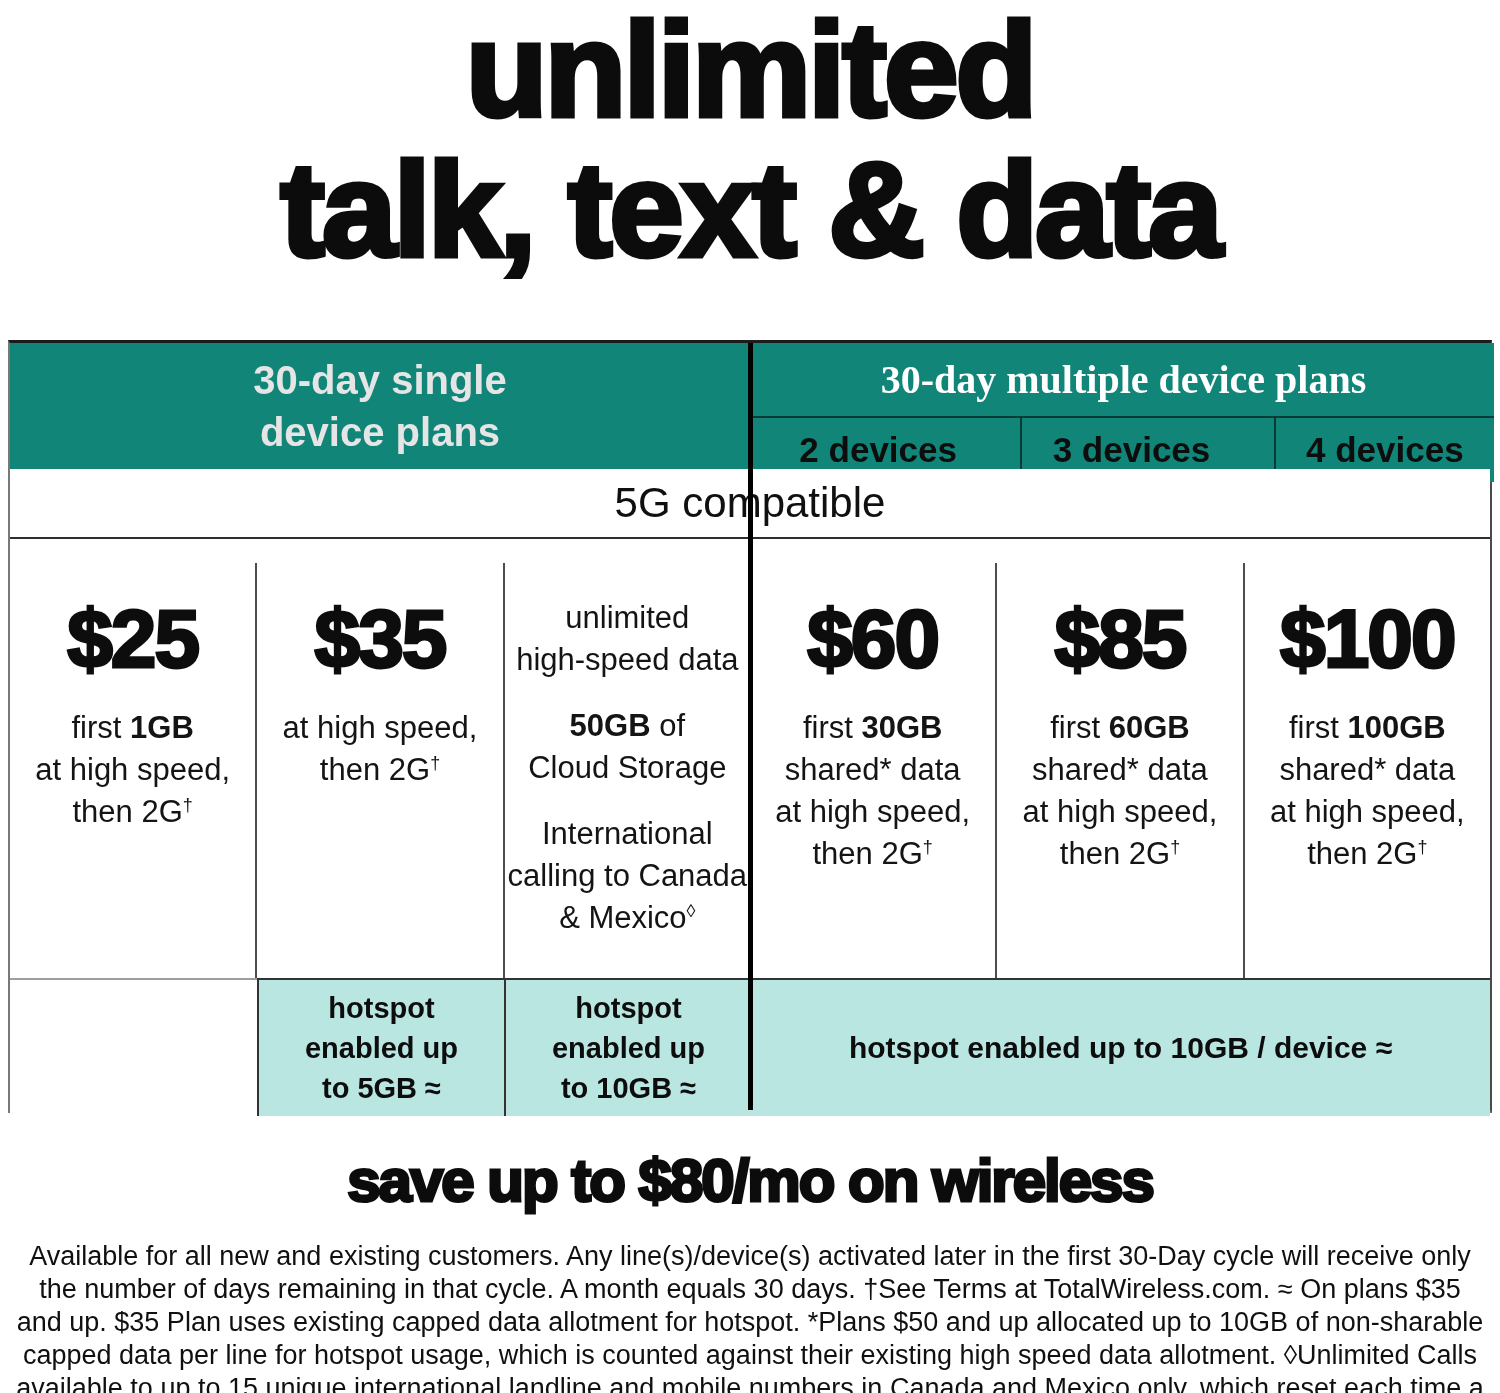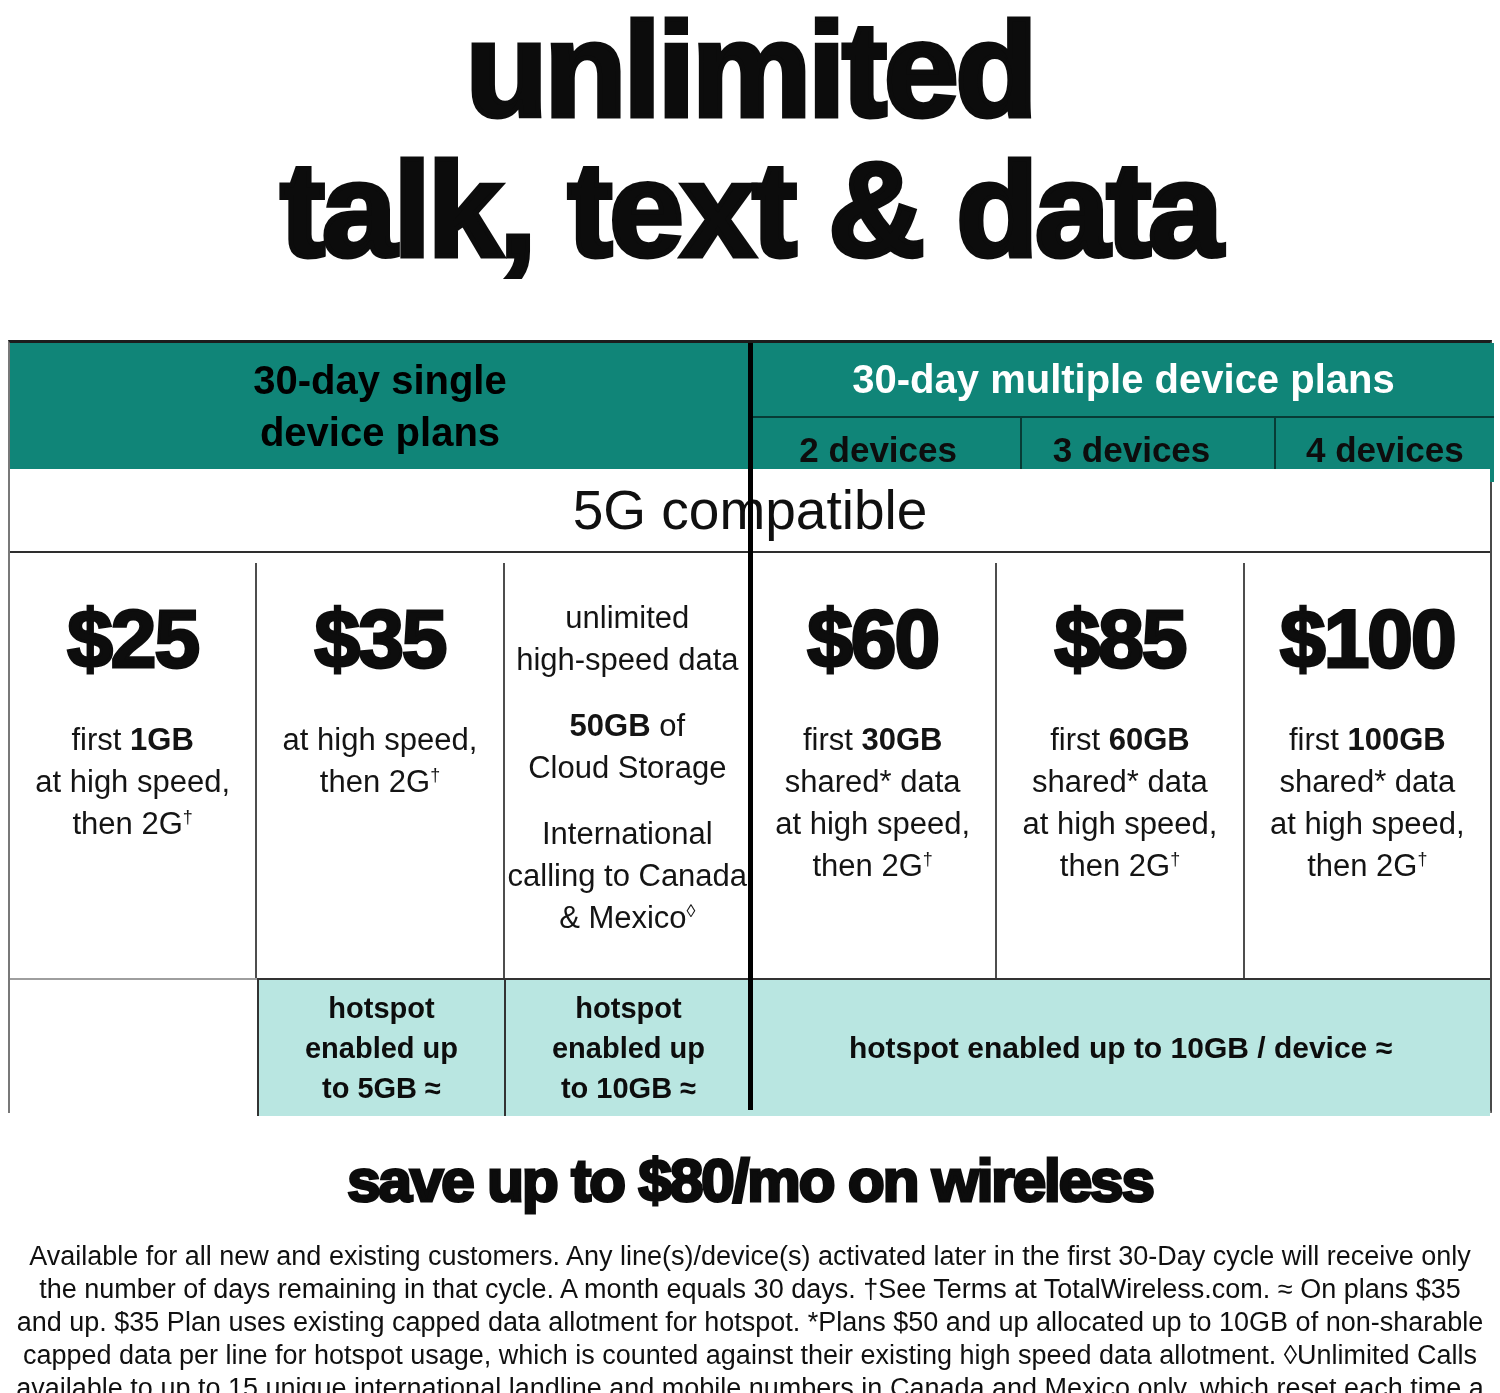--- a/index.html
+++ b/index.html
@@ -29,60 +29,60 @@
   }
   .center-divider{
     position:absolute;left:738px;top:0;width:5px;height:100%;
     background:#000;z-index:6;
   }
 
   
   .hdr-left{
     position:absolute;left:0;top:0;width:740px;height:126px;
     background:#108578;display:flex;align-items:center;justify-content:center;
-    color:#000000;font-weight:bold;font-size:40px;line-height:52px;
+    color:#e5e5e5;font-weight:bold;font-size:40px;line-height:52px;
     text-align:center;white-space:pre-line;
   }
   .hdr-right{
     position:absolute;left:743px;top:0;width:741px;height:73px;
     background:#108578;display:flex;align-items:center;justify-content:center;
-    color:#ffffff;font-weight:bold;font-size:40px;
+    color:#ffffff;font-weight:bold;font-size:40px;font-family:Liberation Serif, serif;
   }
   .devices-row{
     position:absolute;left:743px;top:73px;width:741px;height:66px;
     background:#108578;display:flex;border-top:2px solid rgba(0,0,0,0.55);
     box-sizing:border-box;
     padding-left:16px;
   }
   .device-cell{
     flex:1;display:flex;align-items:center;justify-content:center;
     color:#0d0d0d;font-weight:bold;font-size:35px;box-sizing:border-box;
   }
   .device-cell + .device-cell{border-left:2px solid rgba(0,0,0,0.55);margin-left:33px;}
 
   
   .row-5g{
-    position:absolute;left:0;top:126px;width:100%;height:84px;
+    position:absolute;left:0;top:126px;width:100%;height:70px;
     background:#ffffff;display:flex;align-items:center;justify-content:center;
-    font-size:55px;font-weight:400;color:#101010;box-sizing:border-box;
+    font-size:42px;font-weight:400;color:#101010;box-sizing:border-box;
     border-bottom:2px solid #2e2e2e;
   }
 
   
   .main-row{
     position:absolute;left:0;top:220px;width:100%;height:415px;
     display:flex;box-sizing:border-box;
   }
   .plan-cell{
     flex:1;box-sizing:border-box;text-align:center;padding-top:34px;
   }
   .plan-cell.bl{border-left:2px solid #4d4d4d;}
   .plan-price{
     font-size:82px;line-height:84px;font-weight:bold;letter-spacing:-2px;
-    -webkit-text-stroke:3px #0d0d0d;margin-bottom:38px;
+    -webkit-text-stroke:3px #0d0d0d;margin-bottom:26px;
   }
   .plan-desc{font-size:31px;line-height:42px;color:#141414;}
   .desc-line.gap{height:24px;}
   .plan-desc .bold{font-weight:bold;}
   .sup{font-size:58%;vertical-align:super;line-height:0;}
 
   
   .hotspot-row{
     position:absolute;left:0;top:635px;width:100%;height:138px;
     display:flex;box-sizing:border-box;

